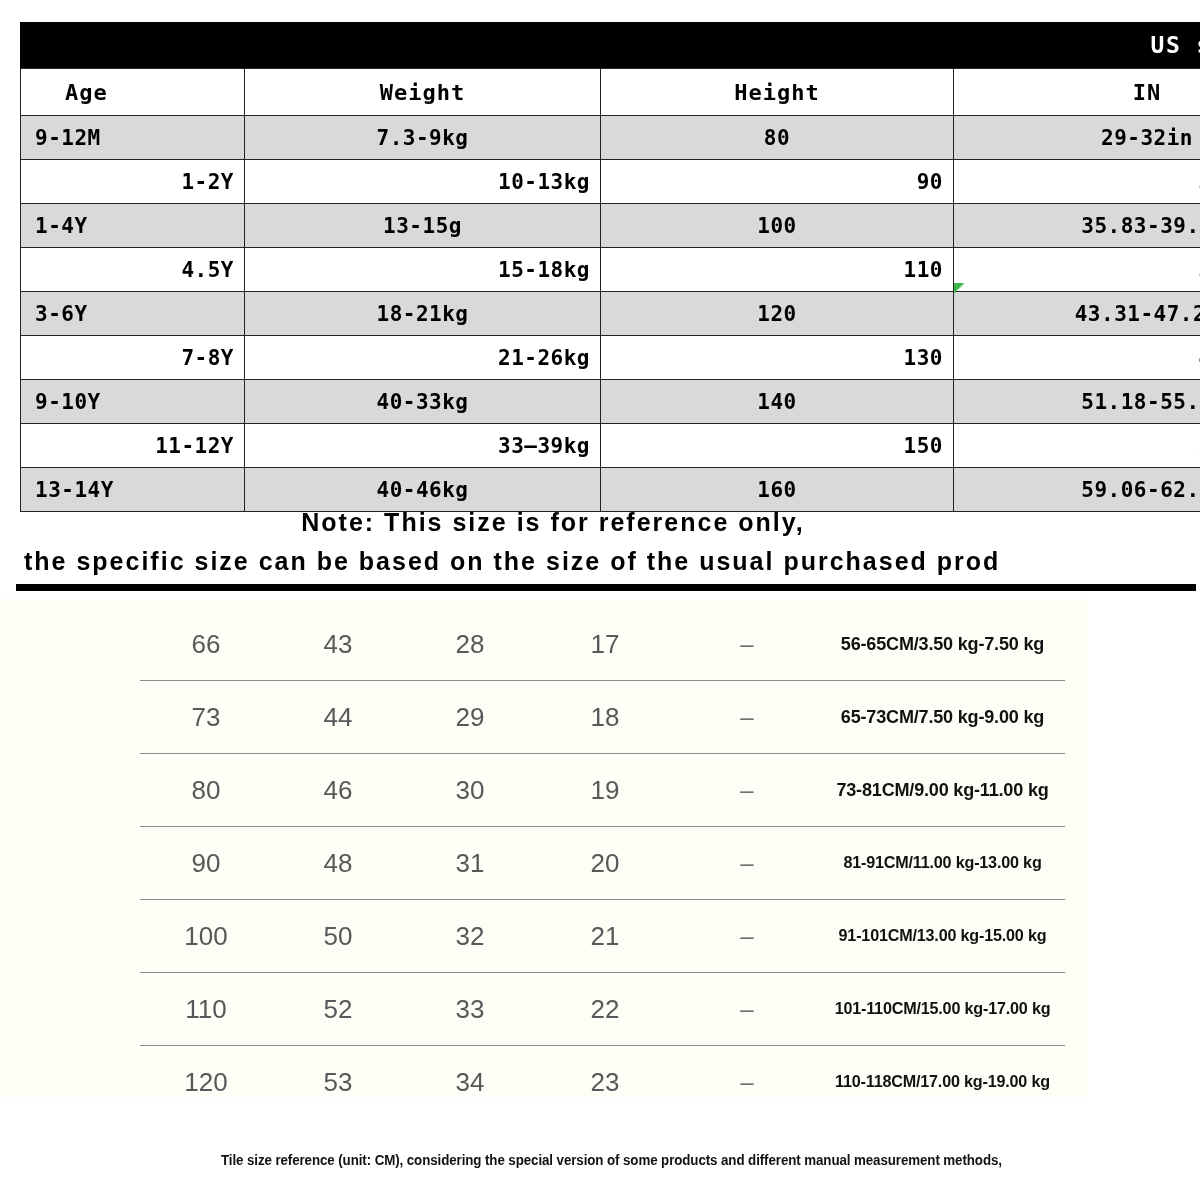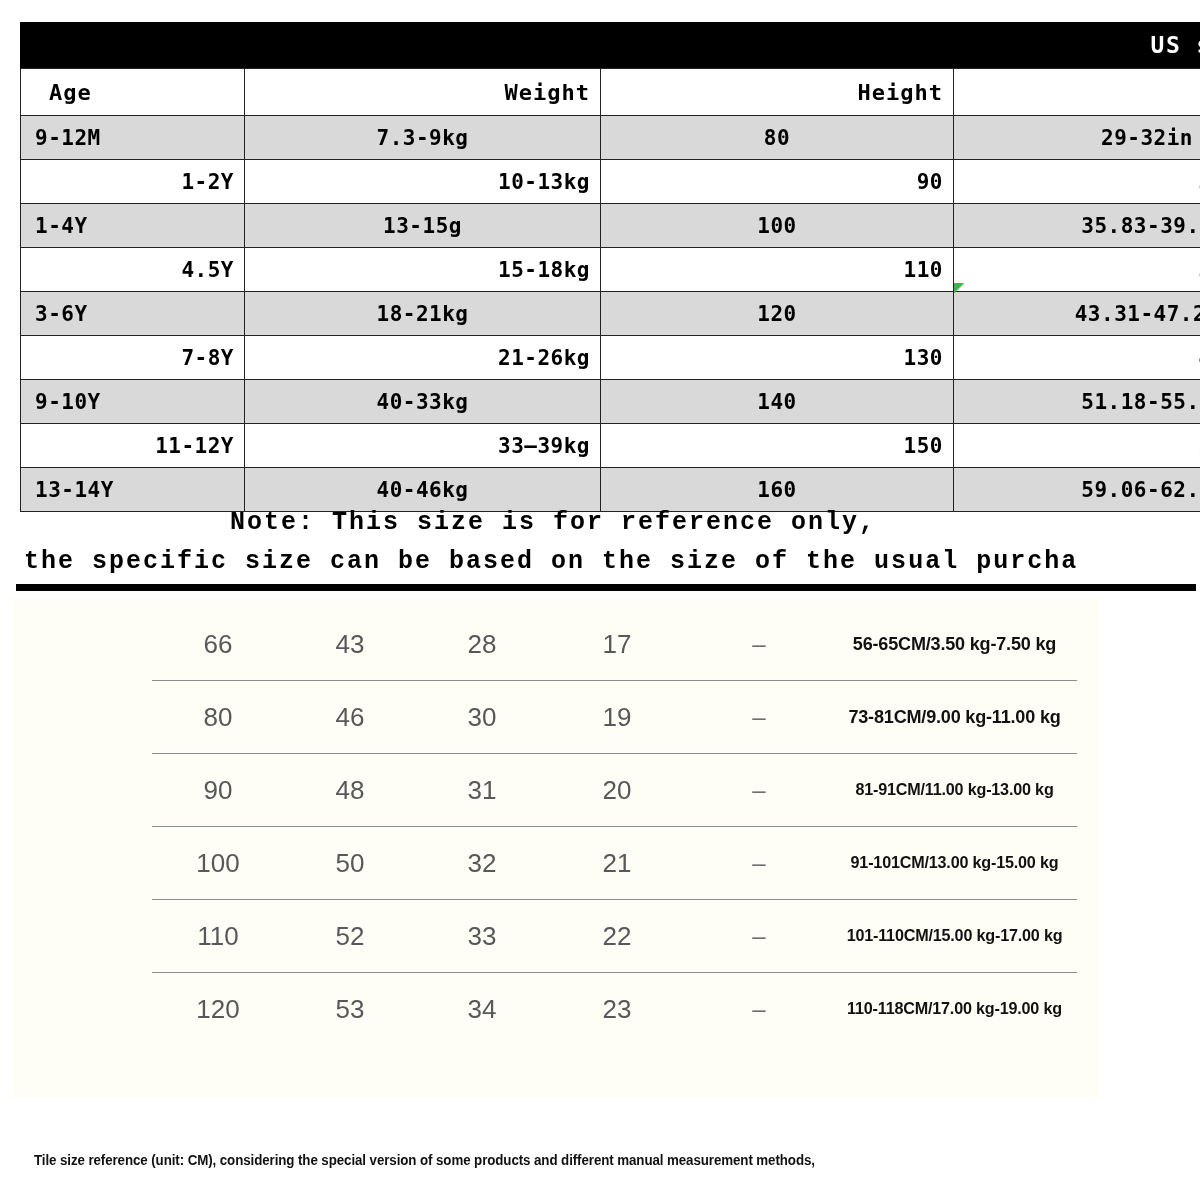--- a/index.html
+++ b/index.html
@@ -65,25 +65,25 @@
     font-size: 21px;
     color: #000000;
     white-space: nowrap;
     overflow: hidden;
   }
   table.size-table thead th {
     background: #ffffff;
     height: 46px;
     font-size: 22px;
     letter-spacing: 1px;
-    text-align: right;
+    text-align: center;
   }
   table.size-table thead th.th-age {
     text-align: left;
-    padding-left: 28px;
+    padding-left: 44px;
   }
   table.size-table tbody td {
     text-align: center;
     letter-spacing: 0.5px;
   }
   table.size-table tbody td.td-age {
     text-align: left;
     padding-left: 14px;
   }
   table.size-table tbody tr.shade td {
@@ -104,21 +104,21 @@
     background: linear-gradient(135deg, #3cb54a 0%, #3cb54a 45%, rgba(60,181,74,0) 60%);
     pointer-events: none;
   }
 
   
   #note-block {
     position: absolute;
     left: 0;
     top: 508px;
     width: 1076px;
-    font-family: Liberation Mono, monospace;
+    font-family: Liberation Sans, sans-serif;
     font-weight: bold;
     color: #000000;
   }
   #note-line-1 {
     text-align: center;
     font-size: 25px;
     letter-spacing: 2px;
     white-space: nowrap;
     padding-left: 30px;
   }
@@ -135,21 +135,21 @@
     left: 16px;
     top: 584px;
     width: 1180px;
     height: 7px;
     background: #000000;
   }
 
   
   #lower-panel {
     position: absolute;
-    left: 12px;
+    left: 0;
     top: 598px;
     width: 1088px;
     height: 500px;
     background: #fffef6;
   }
   table.meas-table {
     position: absolute;
     left: 140px;
     top: 10px;
     width: 925px;
@@ -193,21 +193,21 @@
   table.meas-table tr.sm td.spec {
     font-size: 17px;
   }
 
   
   #footer-note {
     position: absolute;
     left: 0;
     top: 1152px;
     width: 1036px;
-    text-align: left;
+    text-align: right;
     font-family: "Liberation Sans", sans-serif;
     font-weight: bold;
     font-size: 14.5px;
     color: #111111;
     letter-spacing: -0.1px;
     white-space: nowrap;
   }
   #footer-note span { display: inline-block; transform: scaleX(0.92); }
 </style>
 </head>
@@ -314,20 +314,28 @@
     <tbody>
       <tr>
         <td class="num">66</td>
         <td class="num">43</td>
         <td class="num">28</td>
         <td class="num">17</td>
         <td class="dash">–</td>
         <td class="spec">56-65CM/3.50 kg-7.50 kg</td>
       </tr>
       <tr>
+        <td class="num">73</td>
+        <td class="num">44</td>
+        <td class="num">29</td>
+        <td class="num">18</td>
+        <td class="dash">–</td>
+        <td class="spec">65-73CM/7.50 kg-9.00 kg</td>
+      </tr>
+      <tr>
         <td class="num">80</td>
         <td class="num">46</td>
         <td class="num">30</td>
         <td class="num">19</td>
         <td class="dash">–</td>
         <td class="spec">73-81CM/9.00 kg-11.00 kg</td>
       </tr>
       <tr class="sm">
         <td class="num">90</td>
         <td class="num">48</td>

